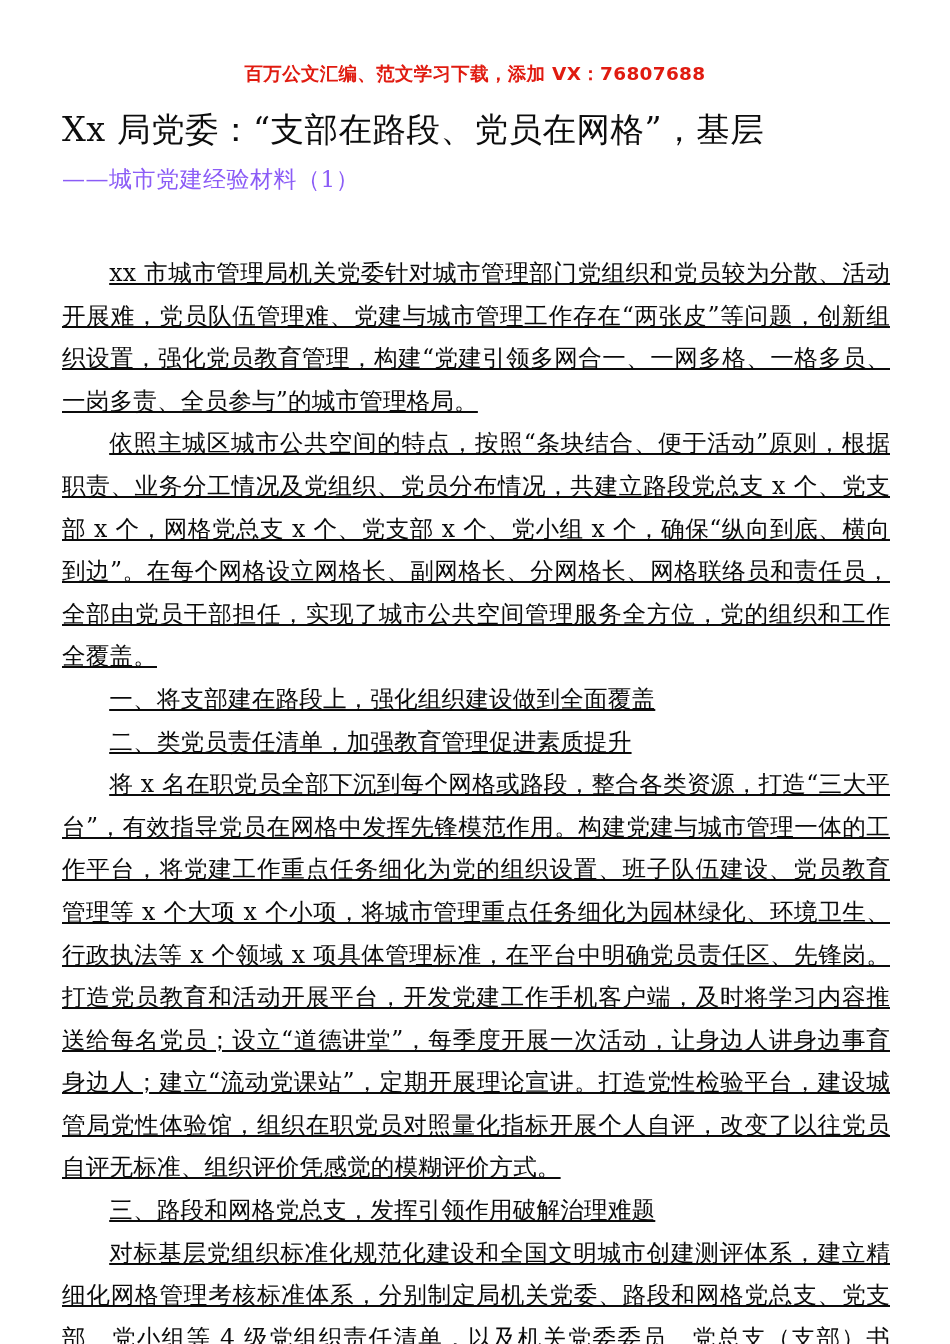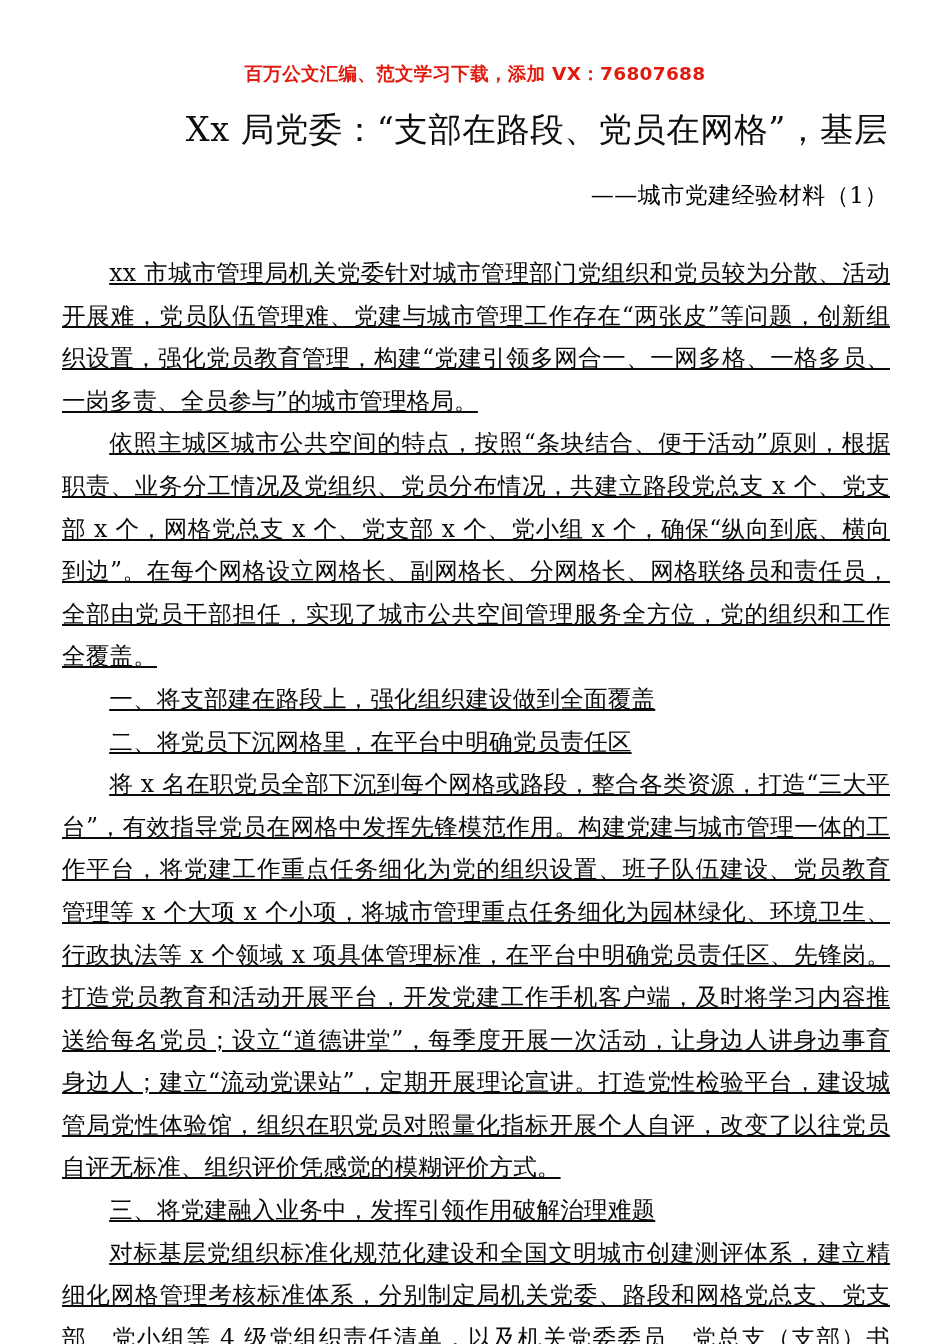--- a/index.html
+++ b/index.html
@@ -40,39 +40,39 @@
     letter-spacing: 0.3px;
     white-space: nowrap;
   }
 
   
   .title-block {
     position: absolute;
     top: 106px;
     left: 62px;
     width: 826px;
-    text-align: right;
+    text-align: left;
   }
   .doc-title {
     font-family: "DejaVu Serif", "Liberation Serif", serif;
     font-size: 33.5px;
     line-height: 47px;
     font-weight: normal;
     letter-spacing: 0.5px;
     color: #0d0d0d;
     margin: 0;
     padding: 0;
   }
   .doc-subtitle {
     font-family: "DejaVu Serif", "Liberation Serif", serif;
     font-size: 23px;
     line-height: 34px;
-    margin-top: 25px;
+    margin-top: 9px;
     letter-spacing: 0.5px;
-    color: #000000;
+    color: #8b5cf6;
   }
 
   
   .body-text {
     position: absolute;
     top: 252px;
     left: 62px;
     width: 828px;
   }
   .para {
@@ -104,19 +104,19 @@
 
   <div class="title-block">
     <div class="doc-title">Xx 局党委：“支部在路段、党员在网格”，基层</div>
     <div class="doc-subtitle">——城市党建经验材料（1）</div>
   </div>
 
   <div class="body-text">
     <p class="para">xx 市城市管理局机关党委针对城市管理部门党组织和党员较为分散、活动开展难，党员队伍管理难、党建与城市管理工作存在“两张皮”等问题，创新组织设置，强化党员教育管理，构建“党建引领多网合一、一网多格、一格多员、一岗多责、全员参与”的城市管理格局。</p>
     <p class="para">依照主城区城市公共空间的特点，按照“条块结合、便于活动”原则，根据职责、业务分工情况及党组织、党员分布情况，共建立路段党总支 x 个、党支部 x 个，网格党总支 x 个、党支部 x 个、党小组 x 个，确保“纵向到底、横向到边”。在每个网格设立网格长、副网格长、分网格长、网格联络员和责任员，全部由党员干部担任，实现了城市公共空间管理服务全方位，党的组织和工作全覆盖。</p>
     <p class="para heading">一、将支部建在路段上，强化组织建设做到全面覆盖</p>
-    <p class="para heading">二、将党员下沉网格里，在平台中明确党员责任区</p>
+    <p class="para heading">二、类党员责任清单，加强教育管理促进素质提升</p>
     <p class="para">将 x 名在职党员全部下沉到每个网格或路段，整合各类资源，打造“三大平台”，有效指导党员在网格中发挥先锋模范作用。构建党建与城市管理一体的工作平台，将党建工作重点任务细化为党的组织设置、班子队伍建设、党员教育管理等 x 个大项 x 个小项，将城市管理重点任务细化为园林绿化、环境卫生、行政执法等 x 个领域 x 项具体管理标准，在平台中明确党员责任区、先锋岗。打造党员教育和活动开展平台，开发党建工作手机客户端，及时将学习内容推送给每名党员；设立“道德讲堂”，每季度开展一次活动，让身边人讲身边事育身边人；建立“流动党课站”，定期开展理论宣讲。打造党性检验平台，建设城管局党性体验馆，组织在职党员对照量化指标开展个人自评，改变了以往党员自评无标准、组织评价凭感觉的模糊评价方式。</p>
-    <p class="para heading">三、将党建融入业务中，发挥引领作用破解治理难题</p>
+    <p class="para heading">三、路段和网格党总支，发挥引领作用破解治理难题</p>
     <p class="para">对标基层党组织标准化规范化建设和全国文明城市创建测评体系，建立精细化网格管理考核标准体系，分别制定局机关党委、路段和网格党总支、党支部、党小组等 4 级党组织责任清单，以及机关党委委员、党总支（支部）书记、党总支（支部）委员、党小组长、普通党员等 5 类党员责任清单，逐一明确具体工作职责。对各路段、各网格党建工作和业务工作完成情况，实行周讲评、月督查、季调度、年考核，考核结果与评先评优、绩效工资挂钩，强力推动各项工作任务落到实处。在新冠肺炎疫情期间，机关党委第一时间成立安全供水、环</p>
   </div>
 
 </div>
 
 </body></html>

